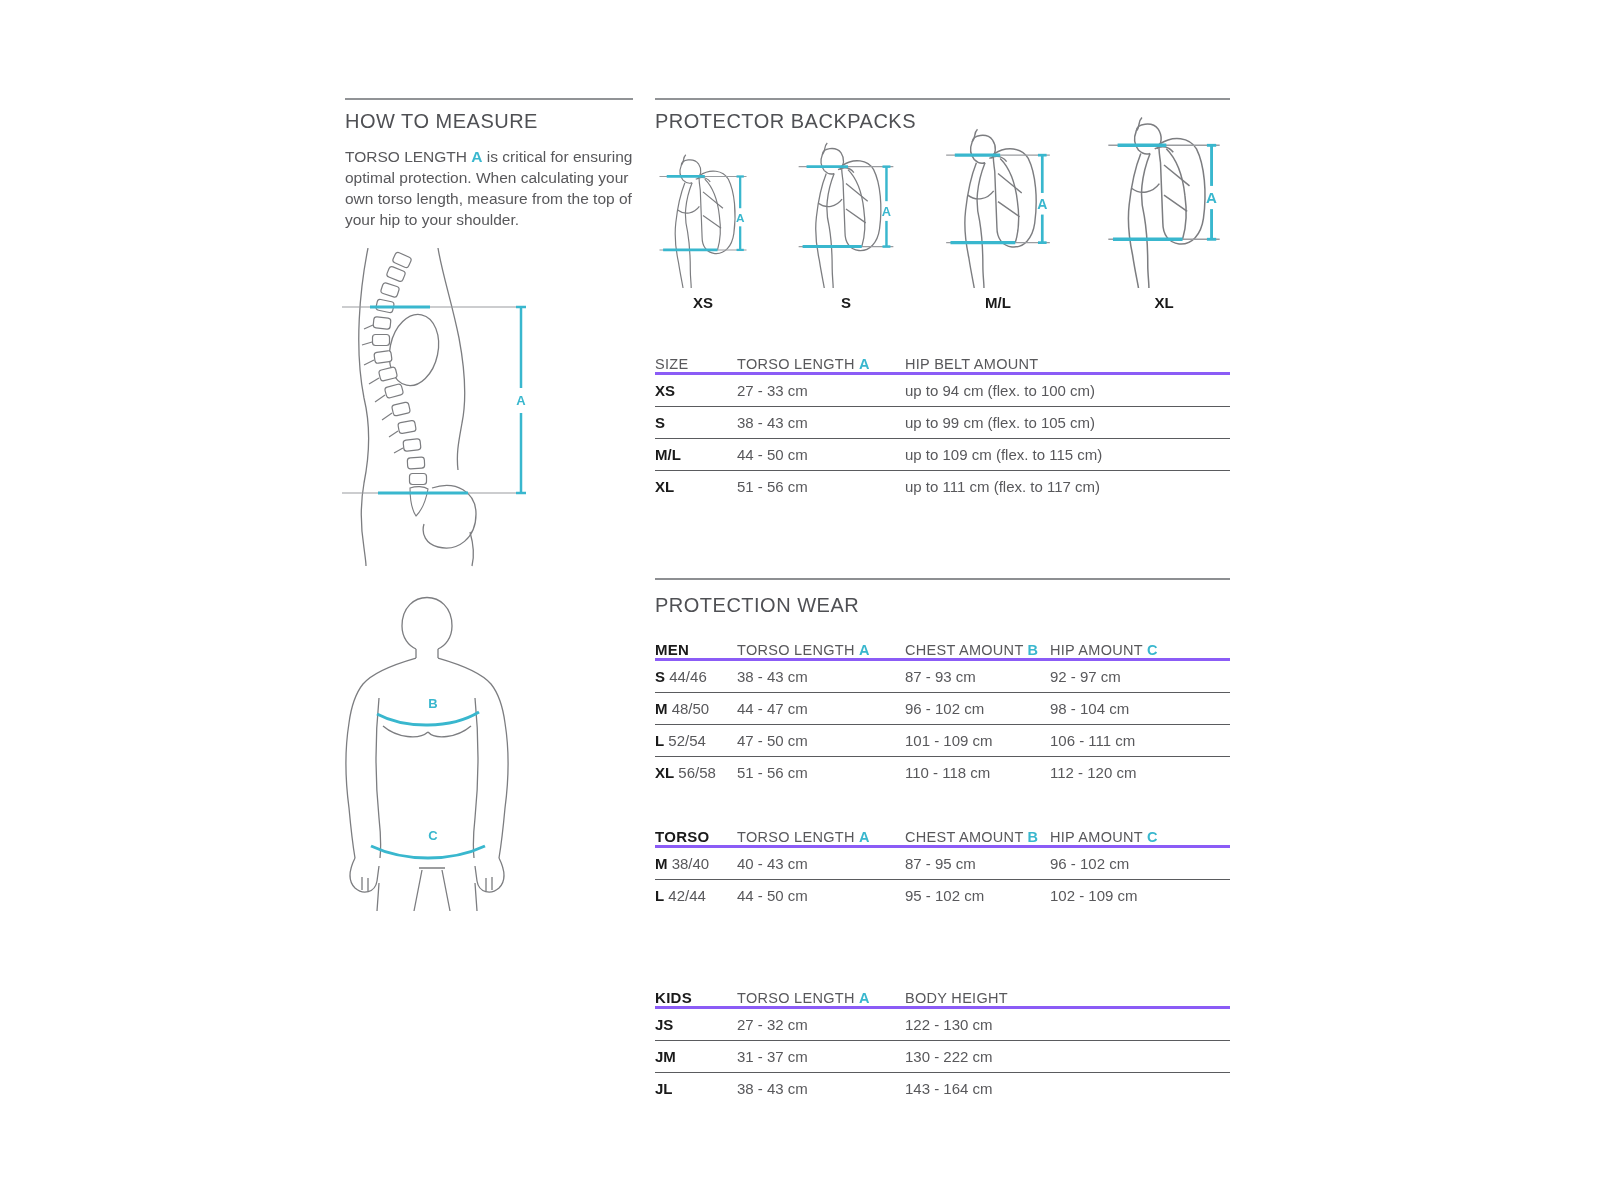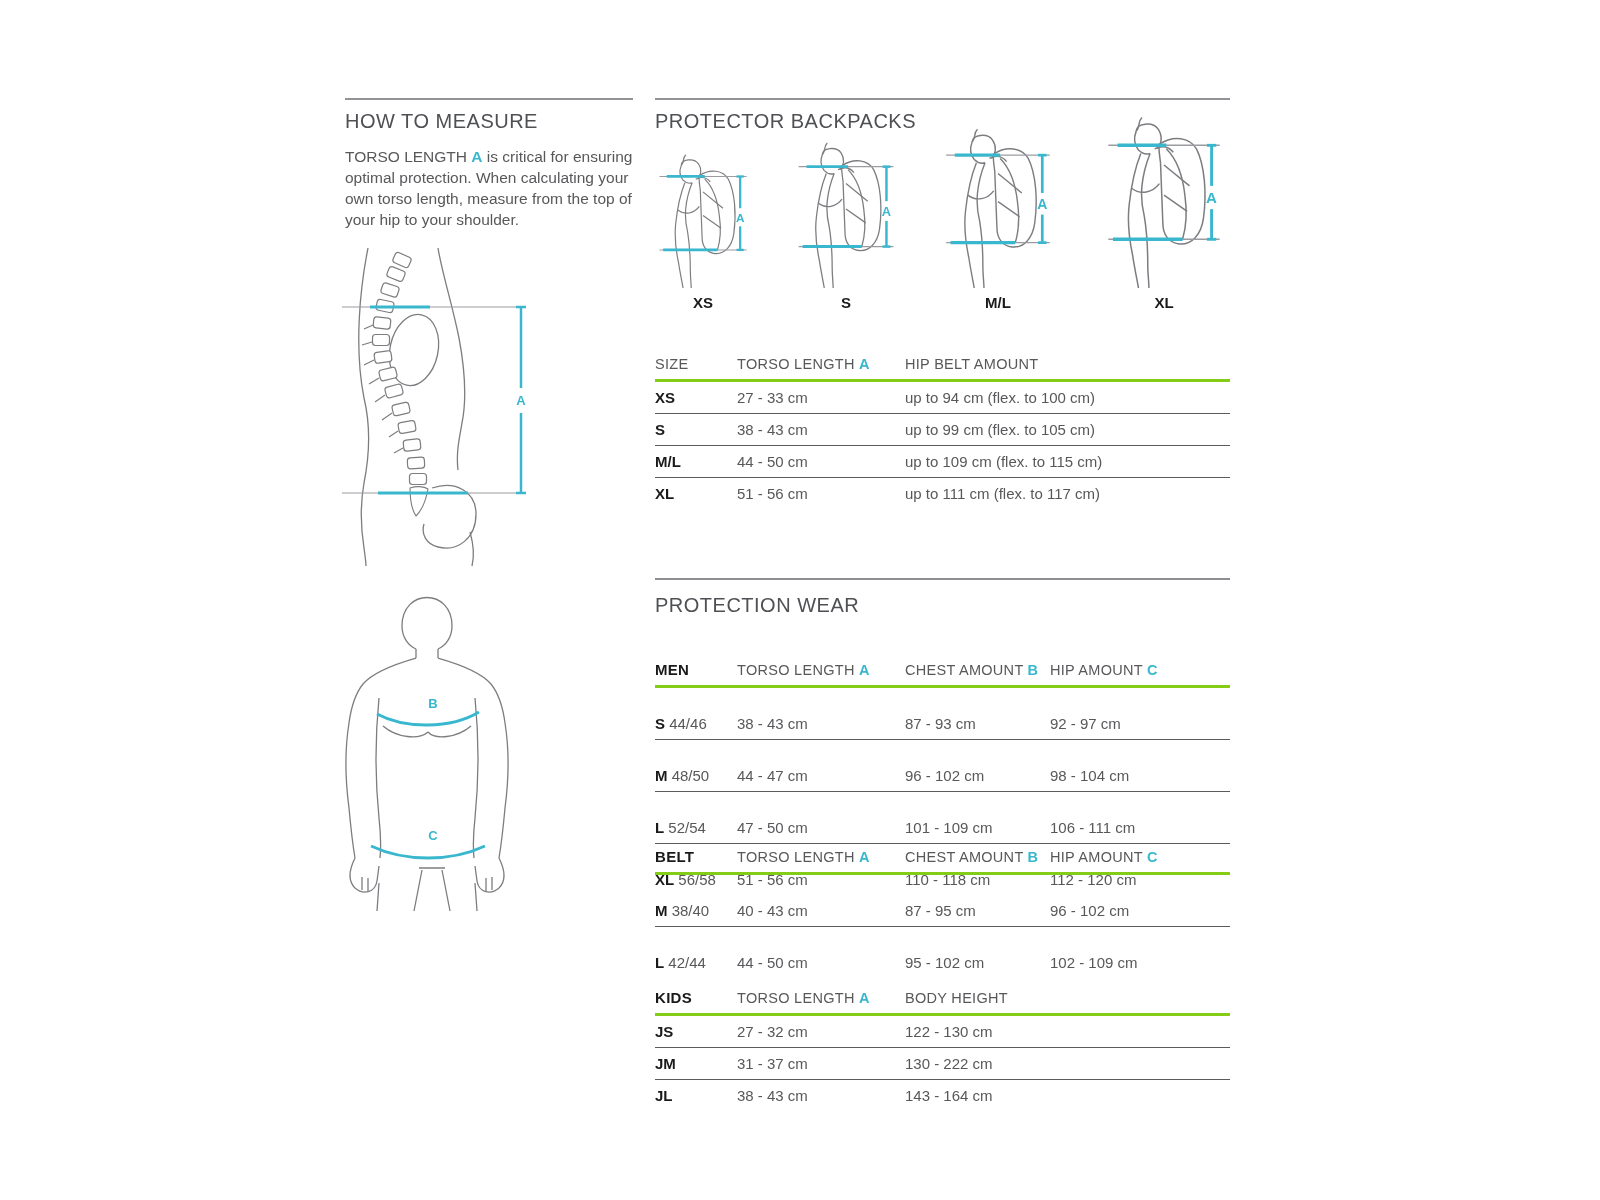--- a/index.html
+++ b/index.html
@@ -12,22 +12,22 @@
   .section-title {
     position:absolute; font-size:20px; letter-spacing:0.5px; color:#4f5054;
   }
   .intro {
     position:absolute; left:345px; top:146px; width:292px;
     font-size:15.5px; line-height:21px; color:#58585b;
   }
   .accent { color:#39b7ce; font-weight:bold; }
   .tbl { position:absolute; left:655px; width:575px; }
   .cols3 { display:grid; grid-template-columns:82px 168px 1fr; }
-  .cols4 { display:grid; grid-template-columns:82px 168px 145px 1fr;margin-top:20px; }
-  .thead { align-items:end; padding-bottom:7px; border-bottom:3px solid #84cc16; height:23px; }
+  .cols4 { display:grid; grid-template-columns:82px 168px 145px 1fr; }
+  .thead { align-items:end; border-bottom:3px solid #8b5cf6; height:23px; }
   .th { font-size:14.5px; color:#58585b; letter-spacing:0.3px; white-space:nowrap; }
   .th.strong { color:#1a1a1a; font-weight:bold; font-size:15px; }
   .trow { height:31px; align-items:center; border-bottom:1px solid #5a5b5e; }
   .trow:last-child { border-bottom:none; }
   .td { font-size:15px; color:#58585b; white-space:nowrap; }
   .td .b { font-weight:bold; color:#1a1a1a; }
   .td.label { font-weight:bold; color:#1a1a1a; }
   .packs {
     position:absolute; left:655px; top:132px; width:575px; height:182px;
     display:flex; align-items:flex-end; justify-content:space-between;
@@ -309,21 +309,21 @@
     <div class="trow cols4">
       <div class="td"><span class="b">XL</span> <span>56/58</span></div>
       <div class="td">51 - 56 cm</div>
       <div class="td">110 - 118 cm</div>
       <div class="td">112 - 120 cm</div>
     </div>
   </div>
 
   <div class="tbl" style="top:822px;">
     <div class="thead cols4">
-      <div class="th strong"><span>BELT</span></div>
+      <div class="th strong"><span>TORSO</span></div>
       <div class="th"><span>TORSO LENGTH </span><span class="accent">A</span></div>
       <div class="th"><span>CHEST AMOUNT </span><span class="accent">B</span></div>
       <div class="th"><span>HIP AMOUNT </span><span class="accent">C</span></div>
     </div>
     <div class="trow cols4">
       <div class="td"><span class="b">M</span> <span>38/40</span></div>
       <div class="td">40 - 43 cm</div>
       <div class="td">87 - 95 cm</div>
       <div class="td">96 - 102 cm</div>
     </div>

